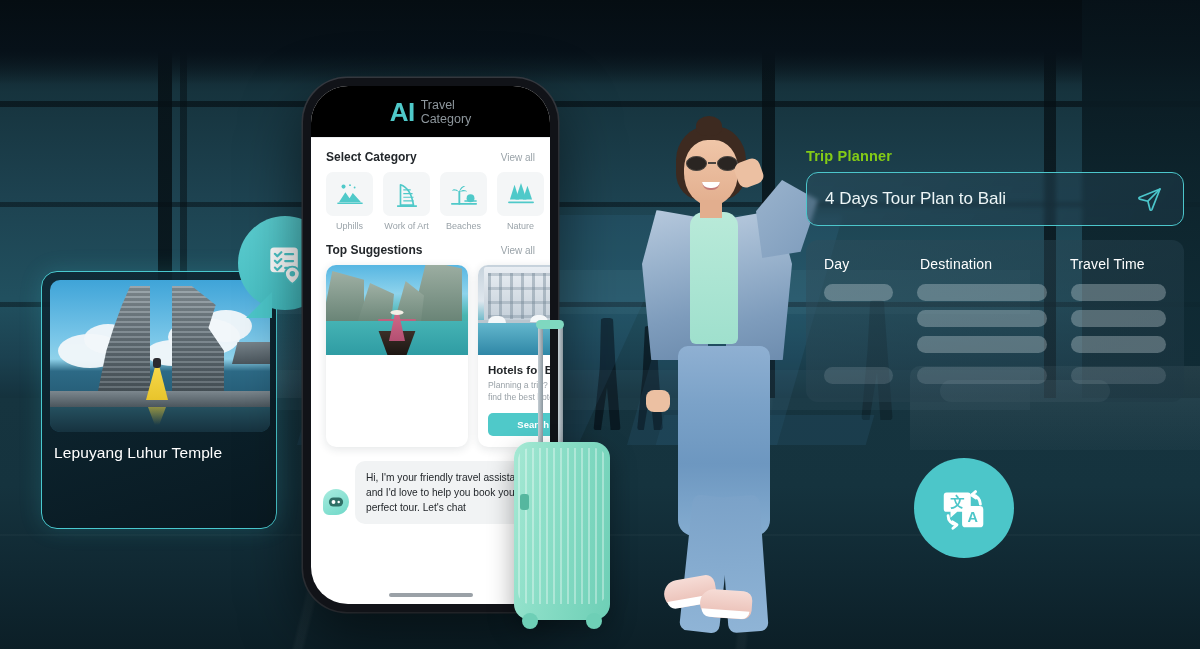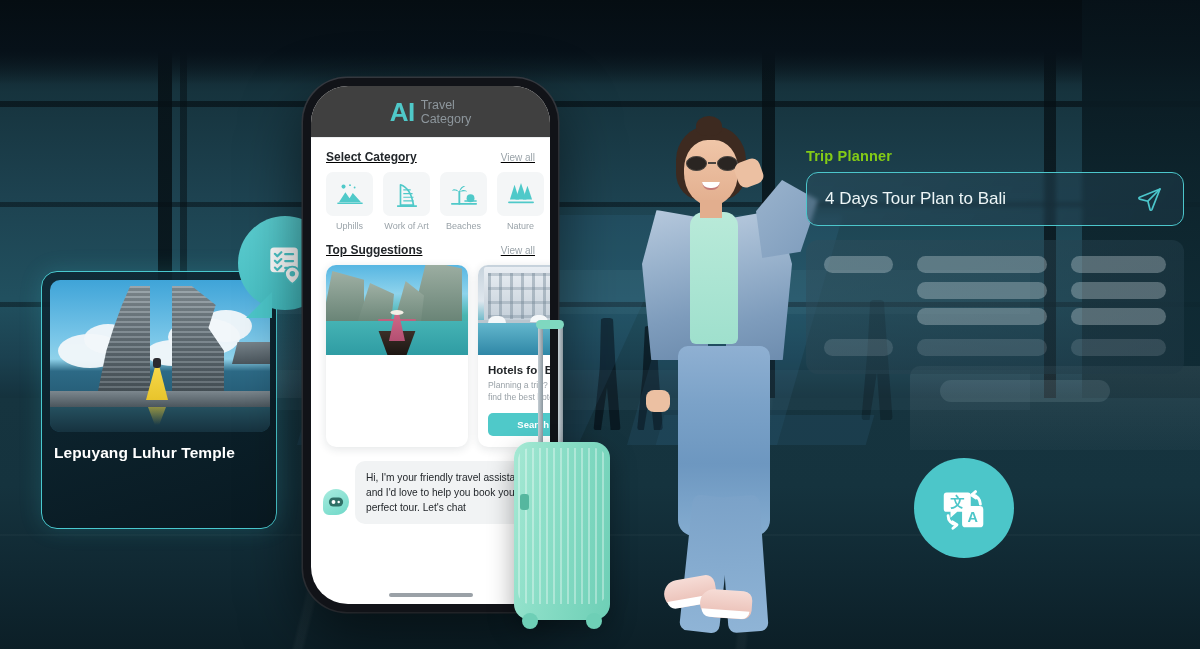--- a/index.html
+++ b/index.html
@@ -155,21 +155,21 @@
     background: linear-gradient(180deg,#e8c42c,rgba(232,196,44,0));
     clip-path: polygon(0 0, 100% 0, 62% 100%, 38% 100%);
   }
   .dp-side {
     position:absolute; right:-2px; top:62px; width:40px; height:22px;
     background: linear-gradient(180deg,#77838a,#4a555c);
     clip-path: polygon(14% 0, 100% 0, 100% 100%, 0 100%);
   }
   #dest-title {
     position:absolute; left:12px; top:172px; width:212px;
-    color:#ffffff; font-size:15.5px; font-weight:700; letter-spacing:.1px;
+    color:#ffffff; font-size:15.5px; font-weight:400; letter-spacing:.1px;
   }
   #dest-btn {
     position:absolute; left:46px; top:206px; width:145px; height:33px;
     background:#4fc9c9; border:none; border-radius:7px;
     color:#ffffff; font-size:13.5px; font-weight:700;
     font-family:"Liberation Sans", sans-serif; cursor:pointer;
   }
 
   
   .badge {
@@ -212,29 +212,28 @@
   .sig-bars { display:flex; align-items:flex-end; gap:1.5px; height:10px; }
   .sig-bars i { display:block; width:2.5px; background:#1b1d21; border-radius:1px; }
   .sig-bars i:nth-child(1){height:4px;} .sig-bars i:nth-child(2){height:6px;}
   .sig-bars i:nth-child(3){height:8px;} .sig-bars i:nth-child(4){height:10px;}
   .batt { width:18px; height:9px; border:1.3px solid #1b1d21; border-radius:3px; position:relative; }
   .batt::after{content:""; position:absolute; right:-3px; top:2.5px; width:2px; height:4px; background:#1b1d21; border-radius:0 1px 1px 0;}
   .batt i{ position:absolute; left:1.2px; top:1.2px; bottom:1.2px; width:12px; background:#1b1d21; border-radius:1.5px;}
 
   #app-header {
     height:52px; display:flex; align-items:center; justify-content:center; gap:6px;
-    border-bottom:1px solid #eceef0; background:#404040;
+    border-bottom:1px solid #eceef0; background:#000000;
   }
   #app-logo-ai { font-size:26px; font-weight:700; color:#4fc9c9; letter-spacing:-.5px; line-height:1; }
   #app-logo-text { font-size:12.5px; color:#8d969c; line-height:1.12; font-weight:400; }
 
   .sec-head {
     display:flex; align-items:baseline; justify-content:space-between;
     padding: 12px 15px 8px 15px;
-    text-decoration: underline;
   }
   .sec-title { font-size:12px; font-weight:700; color:#23272b; }
   .sec-link { font-size:10px; color:#9aa3a9; cursor:pointer; }
 
   #cat-row { display:flex; gap:10px; padding: 0 15px; }
   .cat-item { width:47px; }
   .cat-tile {
     width:47px; height:44px; background:#f4f6f7; border-radius:7px;
     display:flex; align-items:center; justify-content:center;
   }
@@ -661,20 +660,25 @@
       <input id="tp-input" type="text" value="4 Days Tour Plan to Bali" style="">
       <span id="tp-send">
         <svg width="26" height="26" viewBox="0 0 26 26" fill="none">
           <path d="M23 3L2.5 11.2c-.9.4-.8 1.7.1 1.9l8.3 2.1 2.1 8.3c.2.9 1.5 1 1.9.1L23 3z" stroke="#4cc6cb" stroke-width="1.7" stroke-linejoin="round" fill="none"></path>
           <path d="M23 3l-12.1 12.2" stroke="#4cc6cb" stroke-width="1.7" stroke-linecap="round"></path>
         </svg>
       </span>
     </div>
 
     <div id="tp-table">
+      <div id="tp-header-row">
+        <div class="tp-col-head tp-c1">Day</div>
+        <div class="tp-col-head tp-c2">Destination</div>
+        <div class="tp-col-head tp-c3">Travel Time</div>
+      </div>
 
       <div class="tp-row">
         <div class="skel sk1"></div>
         <div class="skel sk2"></div>
         <div class="skel sk3"></div>
       </div>
       <div class="tp-row hidden-day">
         <div class="skel sk1"></div>
         <div class="skel sk2"></div>
         <div class="skel sk3"></div>

